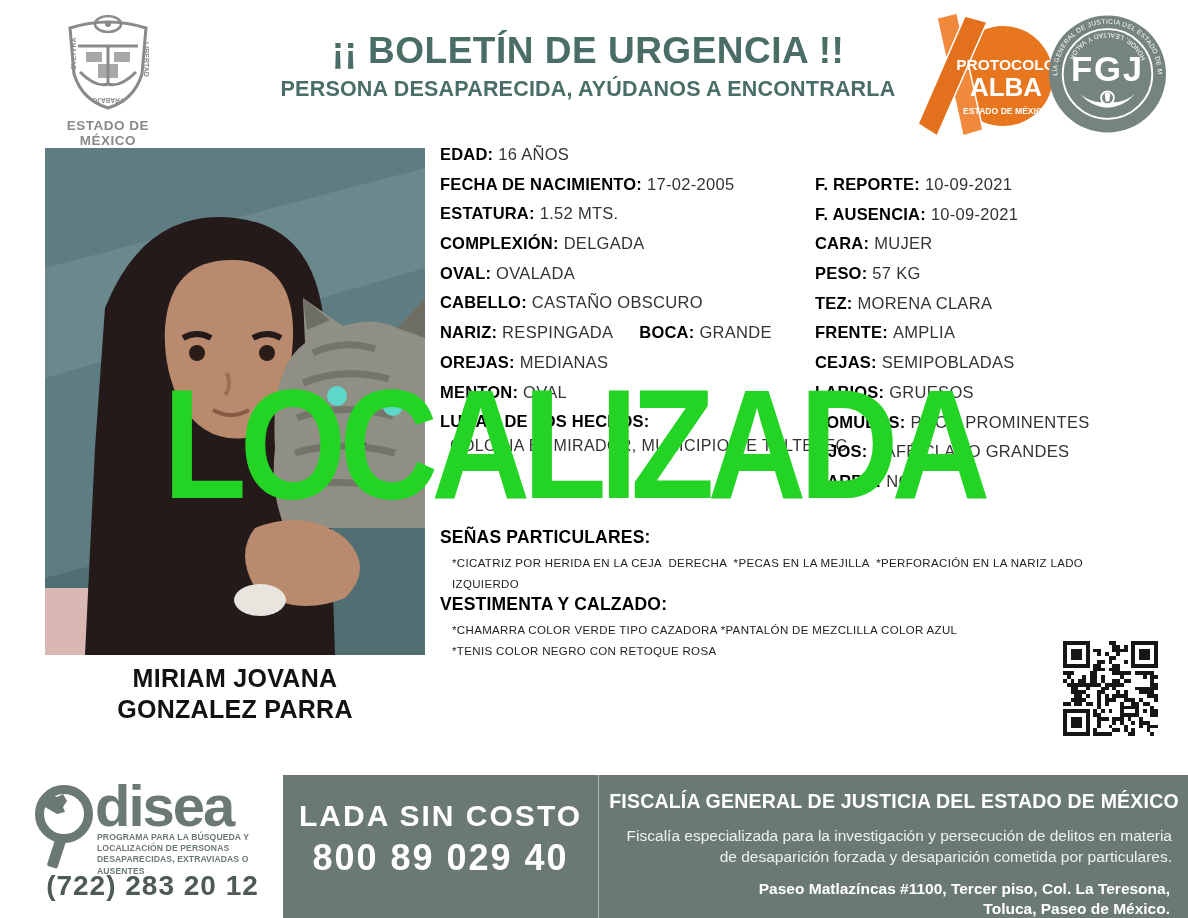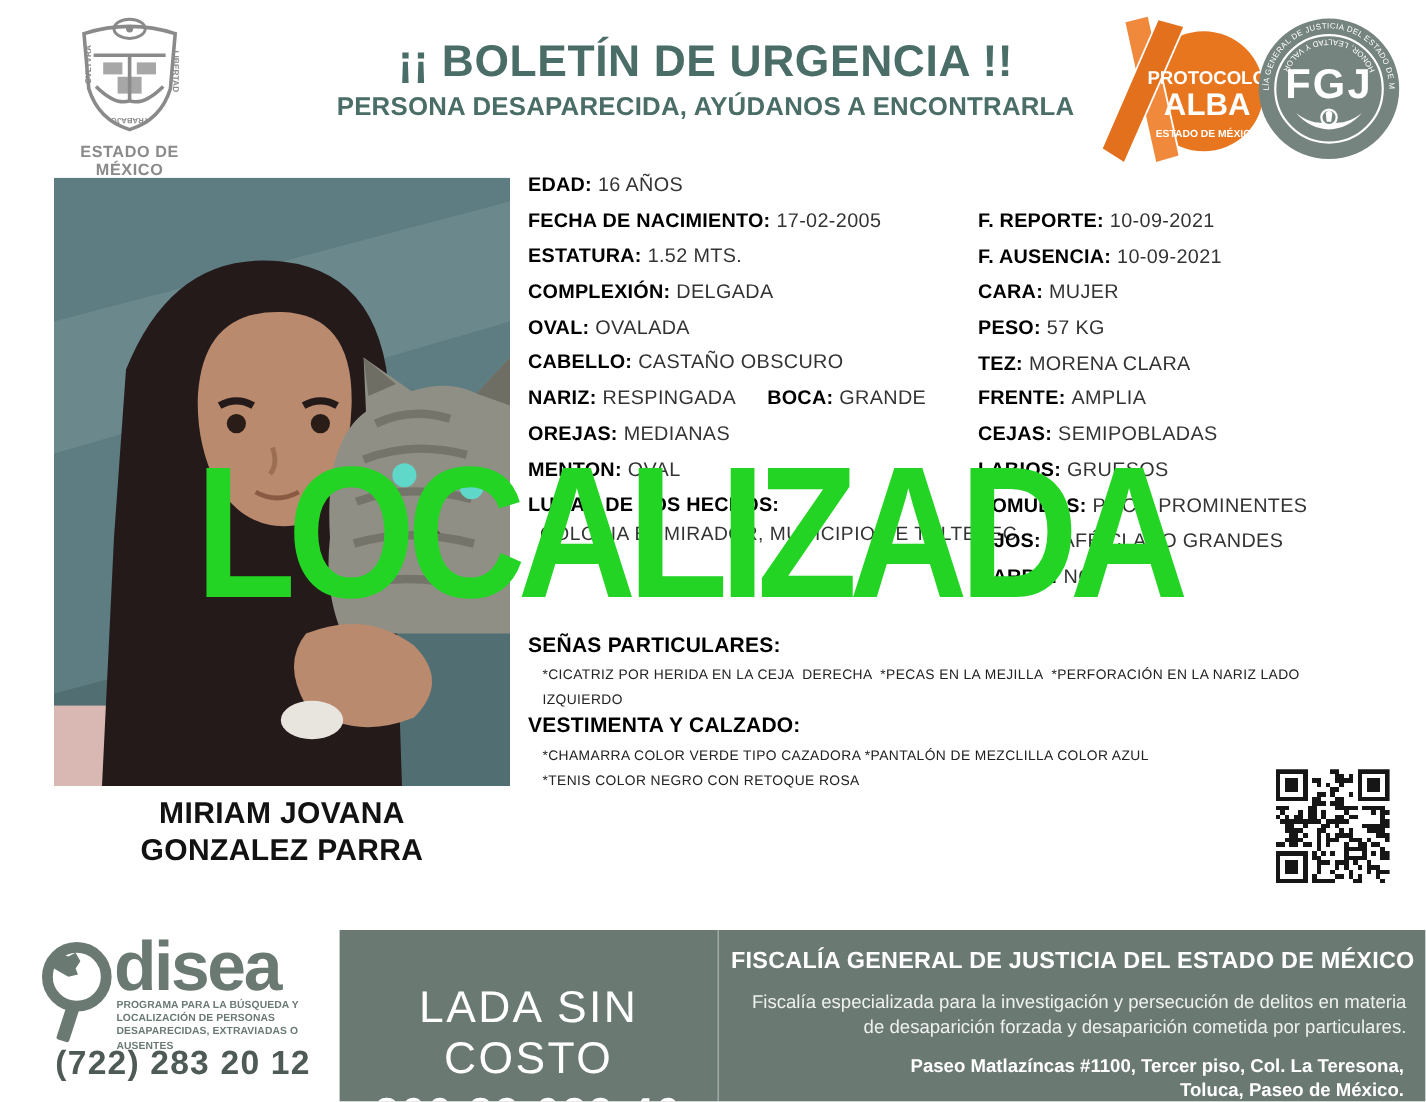--- a/index.html
+++ b/index.html
@@ -39,21 +39,21 @@
   
   .status-overlay{position:absolute;left:163px;top:366px;z-index:9;
     font-size:137px;font-weight:bold;color:#24d424;letter-spacing:-7px;white-space:nowrap;
     transform:scaleY(1.14);transform-origin:top left;line-height:1;}
   
   .qr{position:absolute;left:1063px;top:641px;width:95px;height:95px;}
   
   .footer-band{position:absolute;left:283px;top:775px;width:905px;height:143px;background:#6b7973;}
   .footer-divider{position:absolute;left:598px;top:775px;width:1px;height:143px;background:rgba(255,255,255,.45);}
   .lada{position:absolute;left:283px;top:775px;width:315px;height:143px;color:#fff;text-align:center;}
-  .lada .l1{font-size:37px;font-weight:normal;letter-spacing:2px;margin-top:44px;}
+  .lada .l1{font-size:30px;font-weight:bold;letter-spacing:2px;margin-top:24px;}
   .lada .l2{font-size:36px;font-weight:bold;letter-spacing:2px;margin-top:4px;}
   .fiscalia{position:absolute;left:608px;top:775px;width:572px;height:143px;color:#fff;}
   .fiscalia .f-title{font-size:19.5px;font-weight:bold;text-align:center;margin-top:15px;letter-spacing:.2px;}
   .fiscalia .f-desc{font-size:15.5px;text-align:right;line-height:1.35;margin:13px 8px 0 8px;color:#eef1ef;}
   .fiscalia .f-addr{font-size:15.5px;font-weight:bold;text-align:right;line-height:1.3;margin:11px 10px 0 0;}
   .odisea{position:absolute;left:25px;top:780px;width:255px;}
   .odisea-row{position:relative;height:88px;}
   .glass{position:absolute;left:10px;top:5px;width:40px;height:40px;border:9px solid #6b7973;border-radius:50%;}
   .glass-map{position:absolute;left:18px;top:13px;width:26px;height:22px;}
   .glass-handle{position:absolute;left:26px;top:58px;width:11px;height:30px;background:#6b7973;

